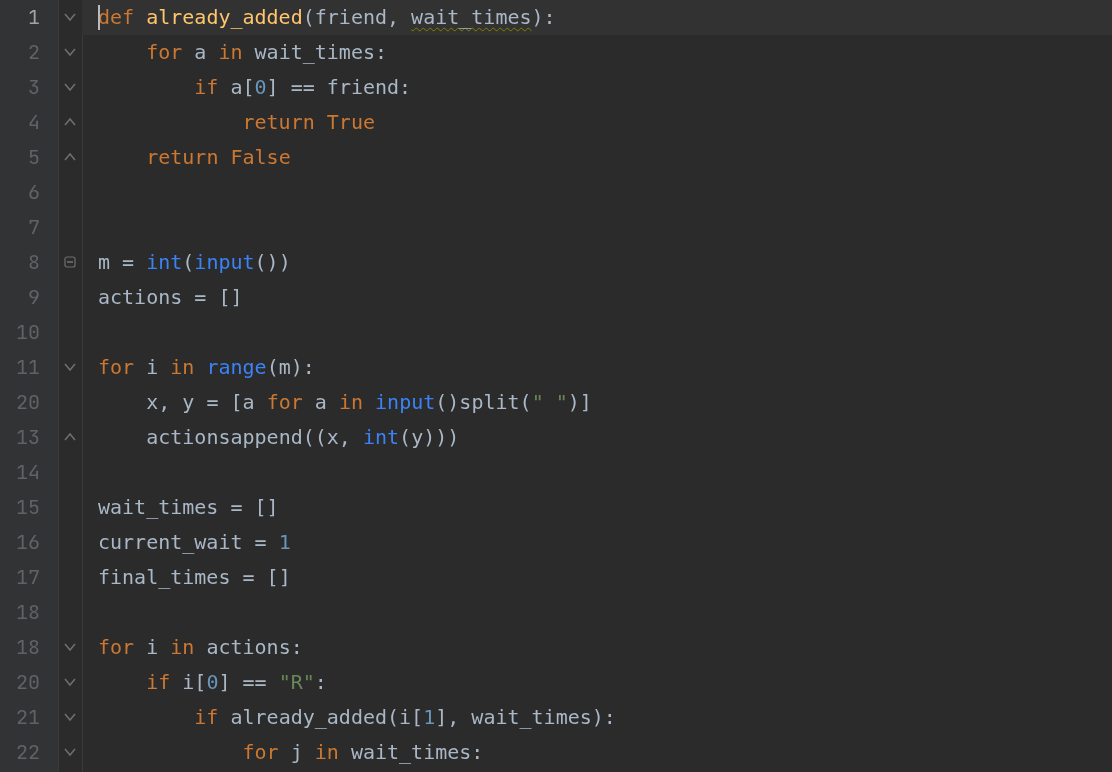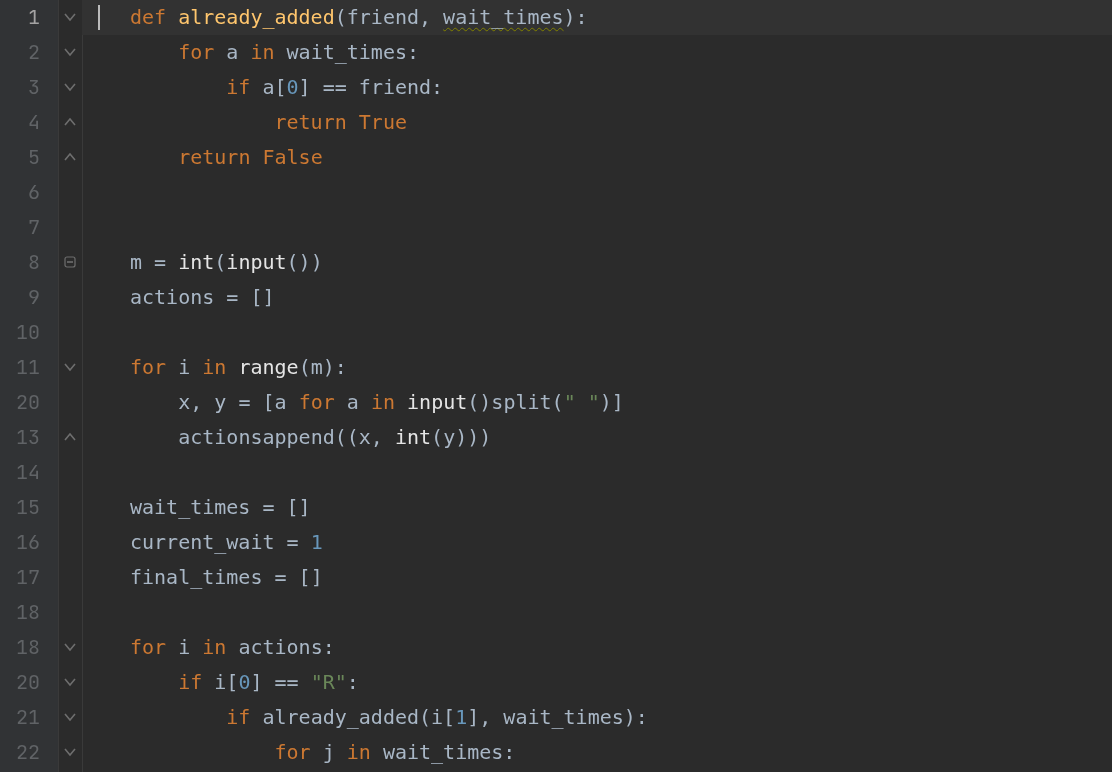--- a/index.html
+++ b/index.html
@@ -89,25 +89,25 @@
     height: 25px;
     background: #bbbbbb;
     z-index: 3;
   }
   .code pre {
     margin: 0;
     position: relative;
     z-index: 2;
     white-space: pre;
   }
-  .code .row { height: 35px; margin-left: 32px; }
+  .code .row { height: 35px; }
 
   .kw   { color: #cc7832; }
   .fn   { color: #ffc66d; }
-  .bi   { color: #e5e5e5; }
+  .bi   { color: #3b82f6; }
   .num  { color: #6897bb; }
   .str  { color: #6a8759; }
 
   .warn {
     text-decoration-line: underline;
     text-decoration-style: wavy;
     text-decoration-color: #808000;
     text-decoration-thickness: 1px;
     text-underline-offset: 3px;
   }

